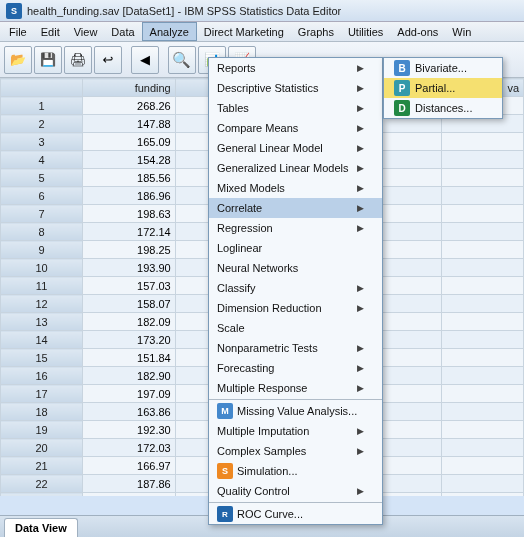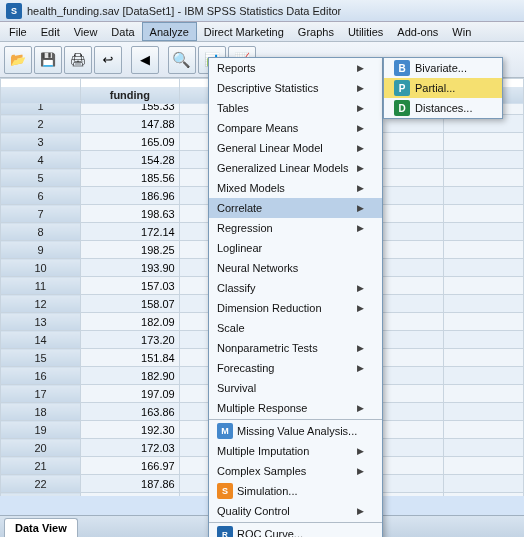--- a/index.html
+++ b/index.html
@@ -95,24 +95,24 @@
       border: 1px solid #c8d4df;
       padding: 1px 4px;
       text-align: right;
       font-size: 11px;
       min-width: 40px;
       height: 18px;
     }
     table th {
       background: linear-gradient(to bottom, #dde8f2, #c8d8e8);
       color: #222;
-      font-weight: bold;
-      text-align: center;
+      font-weight: normal;
+      text-align: right;
       position: sticky;
-      top: 8px;
+      top: 0;
     }
     table td:first-child {
       background: linear-gradient(to bottom, #dde8f2, #c8d8e8);
       text-align: center;
       color: #222;
       font-weight: normal;
       min-width: 28px;
     }
     table tr:nth-child(odd) td { background-color: #f0f5fa; }
     table tr:nth-child(even) td { background-color: #e8f0f8; }
@@ -255,21 +255,21 @@
         <th>funding</th>
         <th>disease</th>
         <th>var</th>
         <th>var</th>
         <th>va</th>
       </tr>
     </thead>
     <tbody id="table-body">
     <tr>
           <td>1</td>
-          <td>155.33</td>
+          <td>268.26</td>
           <td>158.3</td>
           <td class="var-col"></td>
           <td class="var-col"></td>
           <td class="var-col"></td>
         </tr>
         <tr>
           <td>2</td>
           <td>147.88</td>
           <td>157.2</td>
           <td class="var-col"></td>
@@ -502,23 +502,20 @@
   <div class="dd-item">
       <span>Scale</span>
     </div>
   <div class="dd-item">
       <span>Nonparametric Tests</span>
       <span class="arrow">▶</span>
     </div>
   <div class="dd-item">
       <span>Forecasting</span>
       <span class="arrow">▶</span>
-    </div>
-  <div class="dd-item">
-      <span>Survival</span>
     </div>
   <div class="dd-item">
       <span>Multiple Response</span>
       <span class="arrow">▶</span>
     </div>
   <div class="dd-sep"></div>
   <div class="dd-item">
     <span style="display:flex;align-items:center;gap:4px;">
       <span style="width:16px;height:16px;background:#4488cc;display:inline-flex;align-items:center;justify-content:center;border-radius:2px;color:white;font-size:9px;font-weight:bold;">M</span>
       Missing Value Analysis...

